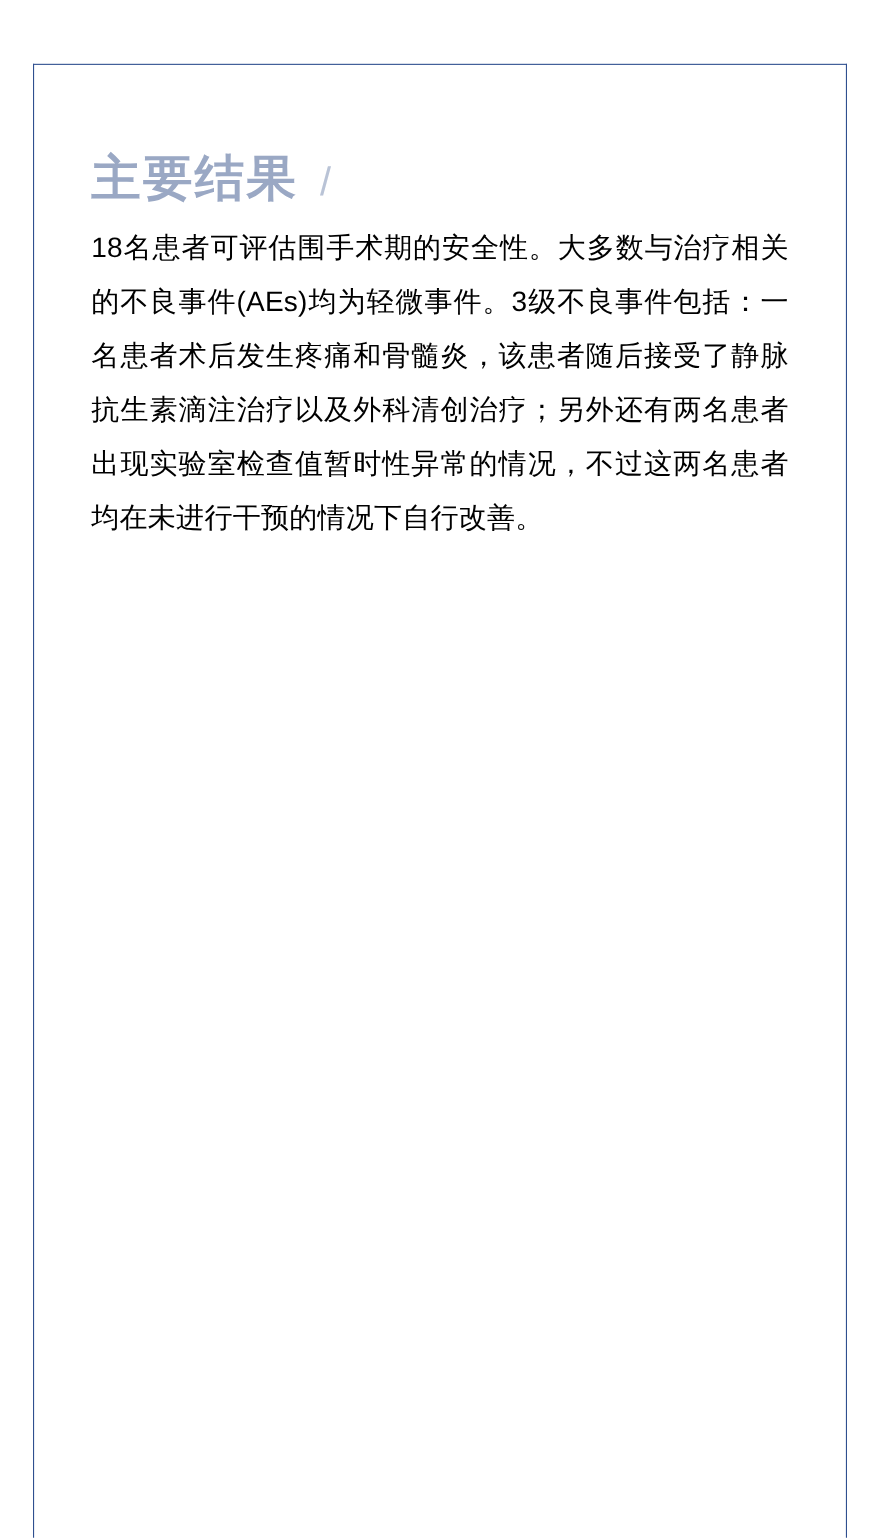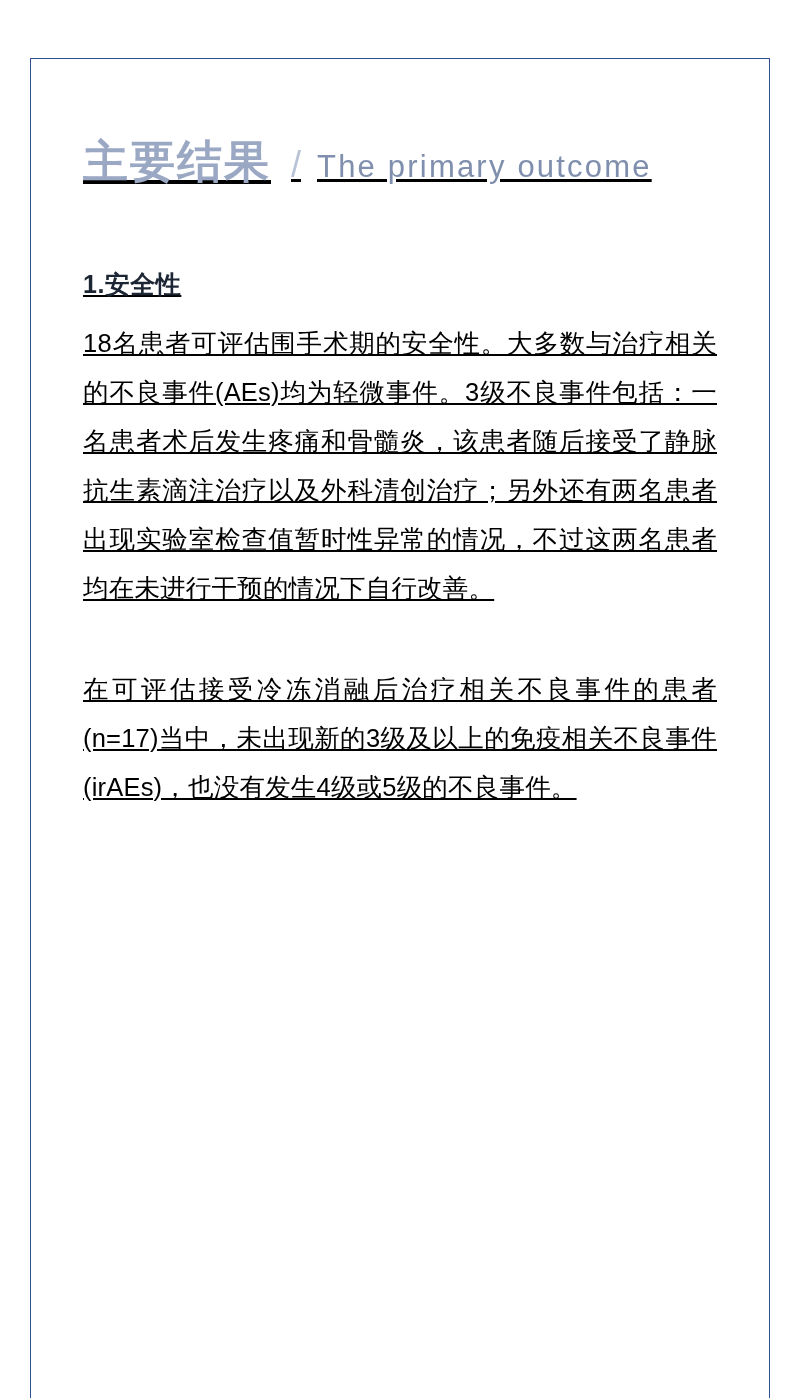--- a/index.html
+++ b/index.html
@@ -30,21 +30,20 @@
     width: 740px;
     height: 1400px;
     border: 1.5px solid #2f4f8f;
     border-bottom: none;
     box-sizing: border-box;
     background: #ffffff;
   }
 
   .card-inner {
     padding: 80px 52px 0 52px;
-    text-decoration: underline;
   }
 
   
   .heading {
     display: flex;
     align-items: baseline;
     gap: 0;
     white-space: nowrap;
   }
   .heading-cn {
@@ -97,25 +96,22 @@
 </head>
 <body>
 
 <div class="page">
   <div class="card">
     <div class="card-inner">
 
       <div class="heading">
         <span class="heading-cn">主要结果</span>
         <span class="heading-slash">/</span>
-        <span class="heading-en">The primary outcome</span>
       </div>
 
-      <div class="section-title">1.安全性</div>
 
       <p class="para">18名患者可评估围手术期的安全性。大多数与治疗相关的不良事件(AEs)均为轻微事件。3级不良事件包括：一名患者术后发生疼痛和骨髓炎，该患者随后接受了静脉抗生素滴注治疗以及外科清创治疗；另外还有两名患者出现实验室检查值暂时性异常的情况，不过这两名患者均在未进行干预的情况下自行改善。</p>
 
-      <p class="para gap-lg">在可评估接受冷冻消融后治疗相关不良事件的患者(n=17)当中，未出现新的3级及以上的免疫相关不良事件(irAEs)，也没有发生4级或5级的不良事件。</p>
 
 
     </div>
   </div>
 </div>
 
 </body></html>

